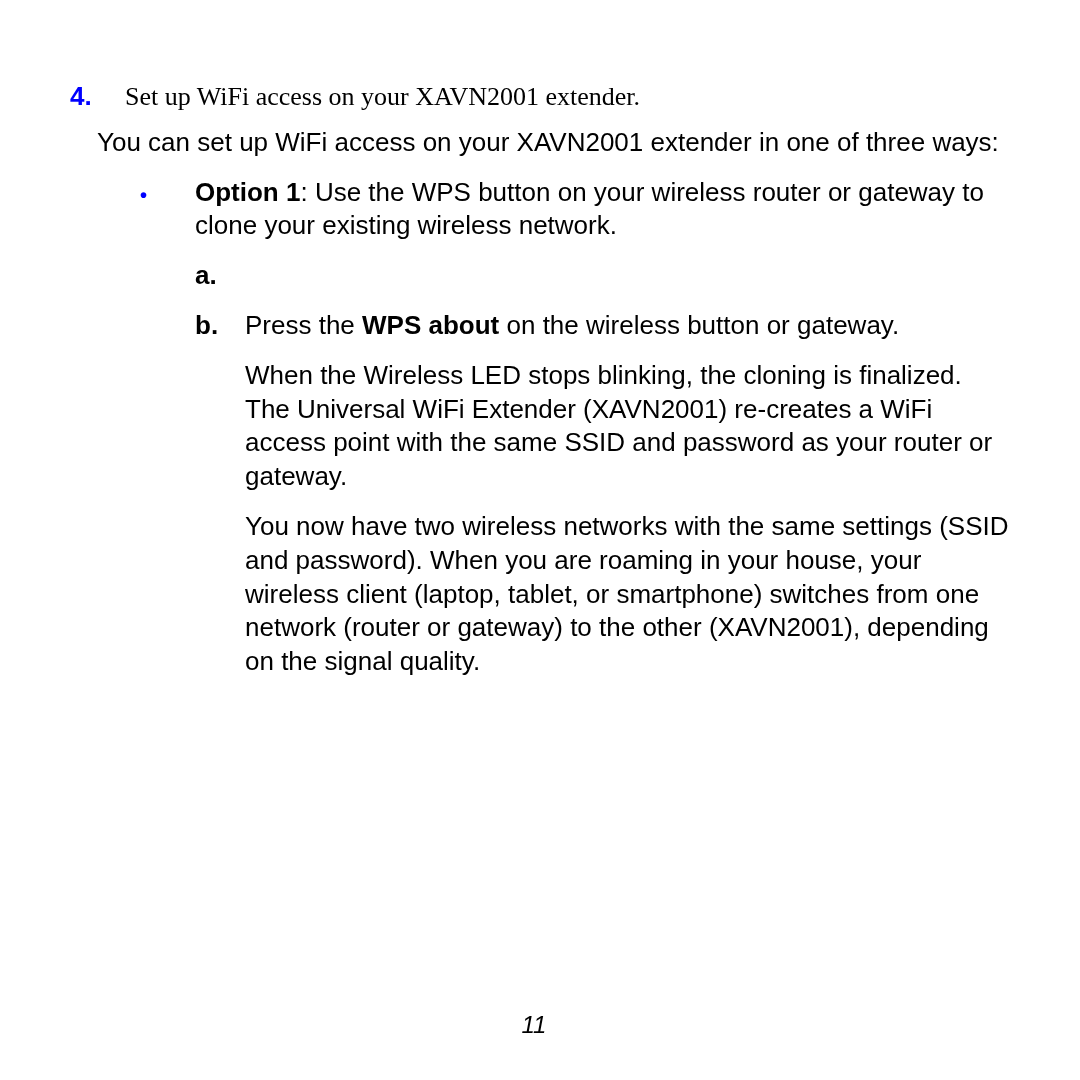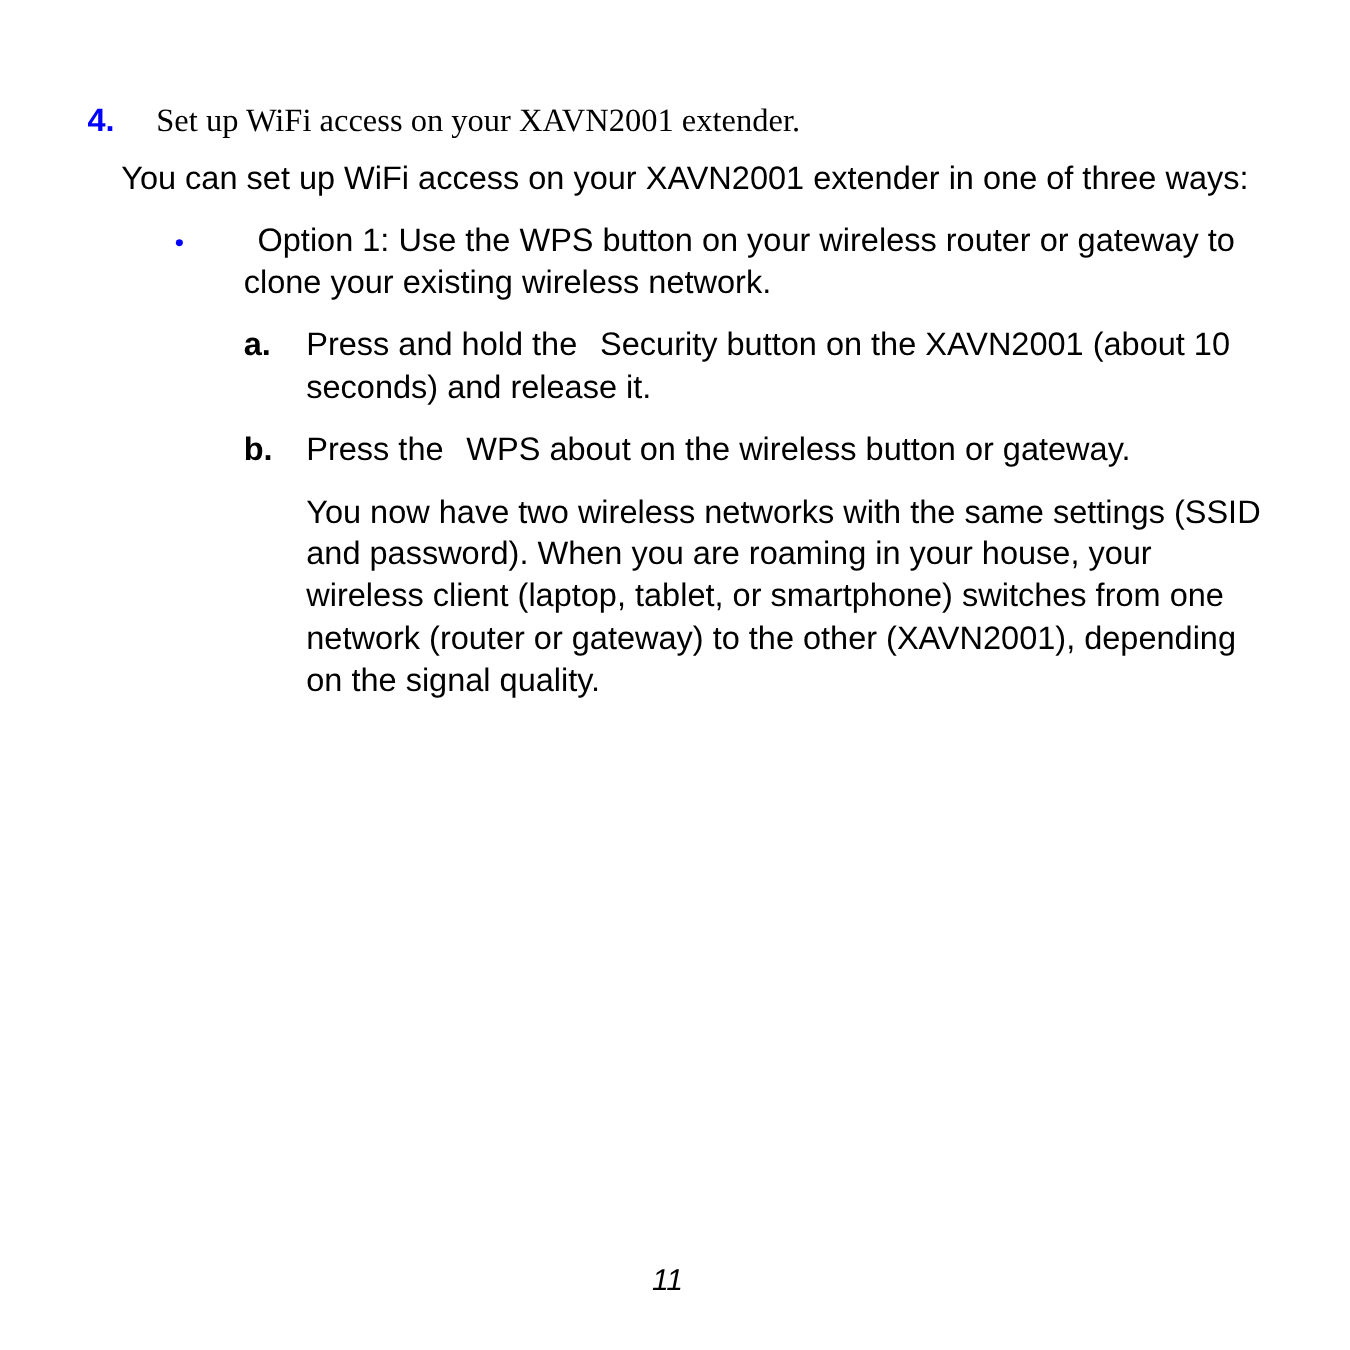--- a/index.html
+++ b/index.html
@@ -74,22 +74,21 @@
     .page-number {
       position: absolute;
       bottom: 40px;
       left: 0;
       right: 12px;
       text-align: center;
       font-style: italic;
       font-size: 24px;
     }
     .bold {
-      font-weight: normal;
-      margin-left: 11px;
+      font-weight: bold;
     }
   </style>
 </head>
 <body>
 
 <div class="step-item">
   <span class="step-number">4.</span>
   <span class="step-title">Set up WiFi access on your XAVN2001 extender.</span>
 </div>
 
@@ -100,31 +99,29 @@
   <span class="bullet-content">
     <span class="bold">Option 1</span><span>: Use the WPS button on your wireless router or gateway to clone your existing wireless network.</span>
   </span>
 </div>
 
 <div class="sublist">
 
   <div class="sub-item">
     <span class="sub-marker">a.</span>
     <div class="sub-content">
-      <div>
-        <span>Press and hold the </span><span class="bold">Security</span><span> button on the XAVN2001 (about 10 seconds) and release it.</span>
-      </div>
     </div>
   </div>
 
   <div class="sub-item">
     <span class="sub-marker">b.</span>
     <div class="sub-content">
       <div>
         <span>Press the </span><span class="bold">WPS about</span><span> on the wireless button or gateway.</span>
       </div>
+      <div class="sub-para">When the Wireless LED stops blinking, the cloning is finalized. The Universal WiFi Extender (XAVN2001) re-creates a WiFi access point with the same SSID and password as your router or gateway.</div>
       <div class="sub-para">You now have two wireless networks with the same settings (SSID and password). When you are roaming in your house, your wireless client (laptop, tablet, or smartphone) switches from one network (router or gateway) to the other (XAVN2001), depending on the signal quality.</div>
     </div>
   </div>
 
 </div>
 
 <div class="page-number">11</div>
 
 </body></html>

